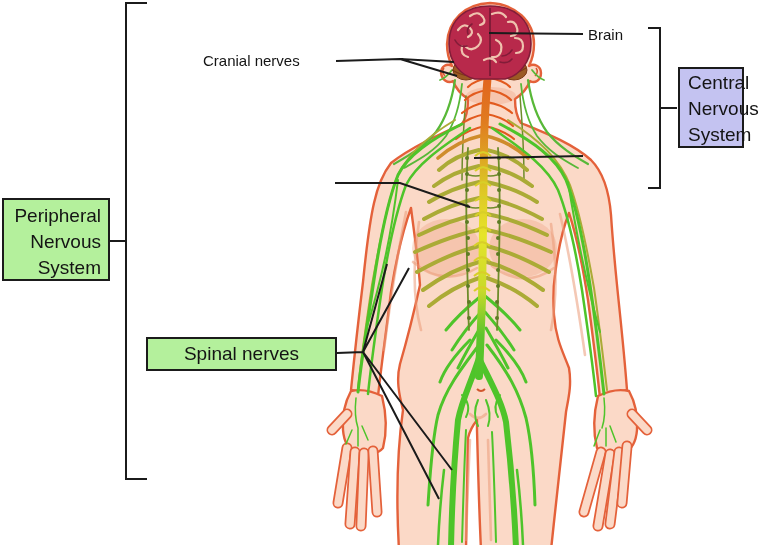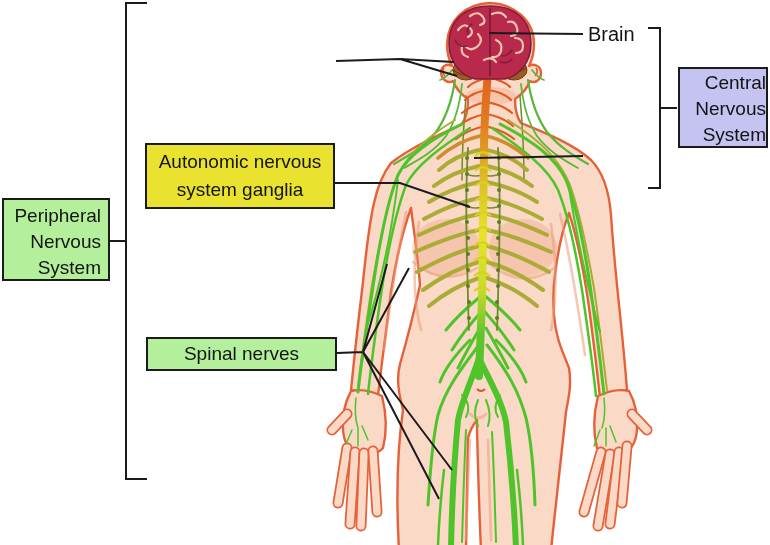--- a/index.html
+++ b/index.html
@@ -1,30 +1,30 @@
 <!DOCTYPE html>
 <html style="--line: #1b1b1b; --box-border: #1b1b1b; --box-yellow: #e9e22f; --box-green: #b4f09c; --box-lavender: #c4c3f1; --skin: #fbd9c7; --skin-shade: #eb9a78; --body-outline: #e4613a; --nerve-green: #4ec42a; --nerve-olive: #abab36; --nerve-dark: #6d8c2a; --cord-orange: #e25a1e; --cord-yellow: #e6e42a; --brain-red: #b8294b; --brain-dark: #821c38;"><head>
 <meta charset="utf-8">
 <style>
   html,body{margin:0;padding:0;background:#fff;}
   #stage{
     position:relative;width:770px;height:545px;background:#fff;overflow:hidden;
     font-family:"Liberation Sans", sans-serif;color:#141414;
   }
   #stage svg{position:absolute;left:0;top:0;}
-  .label{position:absolute;font-size:20px;line-height:21px;white-space:nowrap;}
+  .label{position:absolute;font-size:15px;line-height:21px;white-space:nowrap;}
   .label.wrap{white-space:normal;}
   .box{position:absolute;box-sizing:border-box;border:2px solid var(--box-border);font-size:19px;}
   .box.yellow{background:var(--box-yellow);left:145px;top:143px;width:190px;height:66px;
     text-align:center;line-height:28px;padding-top:3px;}
   .box.greenA{background:var(--box-green);left:2px;top:198px;width:108px;height:83px;
     text-align:right;line-height:26px;padding:3px 7px 0 0;}
   .box.greenB{background:var(--box-green);left:146px;top:337px;width:191px;height:34px;
     text-align:center;line-height:29px;}
-  .box.lav{background:var(--box-lavender);left:678px;top:67px;width:90px;height:81px;
+  .box.lav{background:var(--box-lavender);left:678px;top:67px;width:66px;height:81px;
     text-align:right;line-height:26px;padding:1px 0 0 8px;}
   
   .bd{fill:var(--skin);stroke:var(--body-outline);stroke-width:2.4;stroke-linejoin:round;}
   .sh{fill:var(--skin-shade);opacity:.32;stroke:none;}
   .shl{fill:none;stroke:var(--skin-shade);stroke-width:2.6;opacity:.55;stroke-linecap:round;}
   .fo{fill:none;stroke:var(--body-outline);stroke-width:11;stroke-linecap:round;}
   .fi{fill:none;stroke:var(--skin);stroke-width:7.5;stroke-linecap:round;}
   .ng{fill:none;stroke:var(--nerve-green);stroke-linecap:round;}
   .no{fill:none;stroke:var(--nerve-olive);stroke-linecap:round;}
   .nd{fill:none;stroke:var(--nerve-dark);stroke-linecap:round;}
@@ -241,19 +241,19 @@
       <path class="ln" d="M 648 28 L 660 28 L 660 188 L 648 188"></path>
       <path class="ln" d="M 660 108 L 677 108"></path>
     </g>
     <path class="ln" d="M 336 61 L 400 59 L 454 62 M 400 59 L 457 76"></path>
     <path class="ln" d="M 489 33 L 583 34"></path>
     <path class="ln" d="M 474 158 L 583 156"></path>
     <path class="ln" d="M 335 183 L 400 183 L 470 207"></path>
     <path class="ln" d="M 337 353 L 363 352 L 387 264 M 363 352 L 409 268 M 363 352 L 452 470 M 363 352 L 439 499"></path>
   </svg>
 
+  <div class="label" style="left:203px;top:50px;">Cranial nerves</div>
   <div class="label" style="left:588px;top:24px;">Brain</div>
 
-  <div class="box yellow">Autonomic nervous system ganglia</div>
   <div class="box greenA">Peripheral Nervous System</div>
   <div class="box greenB">Spinal nerves</div>
   <div class="box lav">Central Nervous System</div>
 </div>
 
 </body></html>

